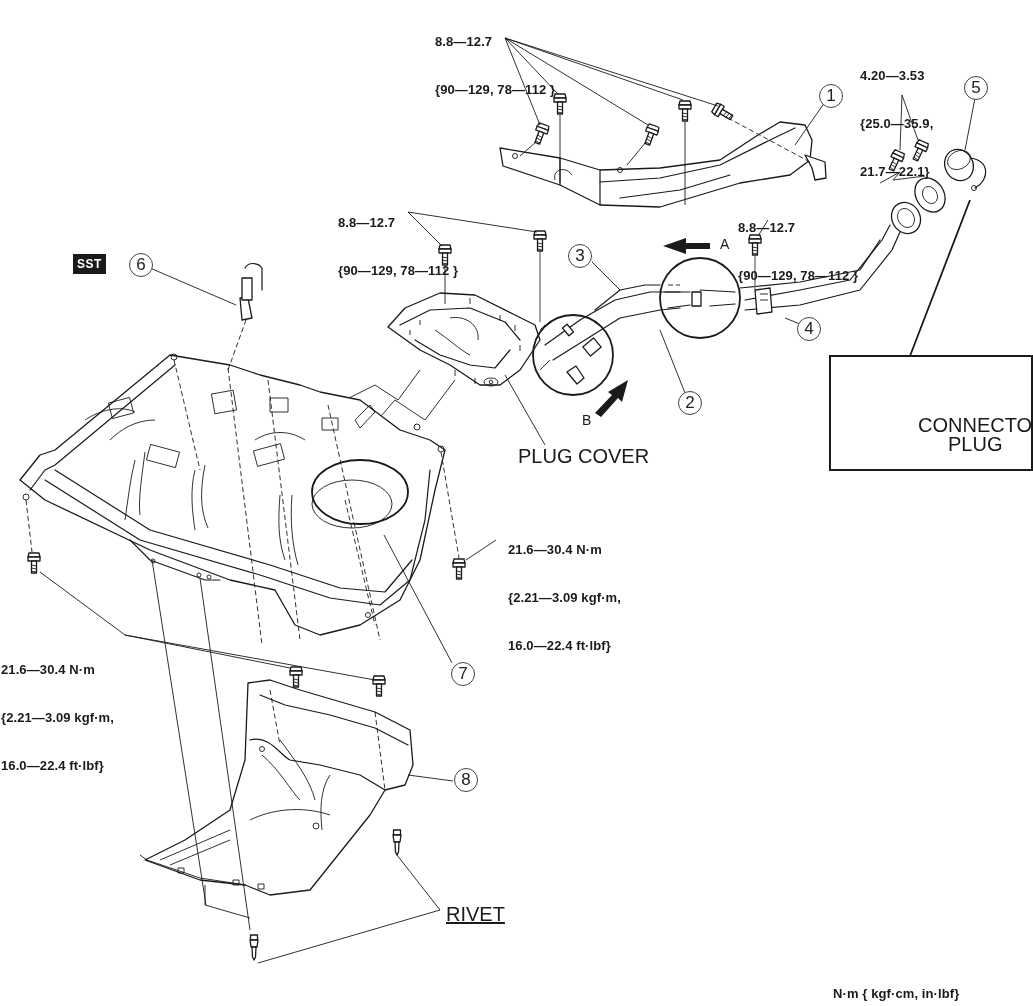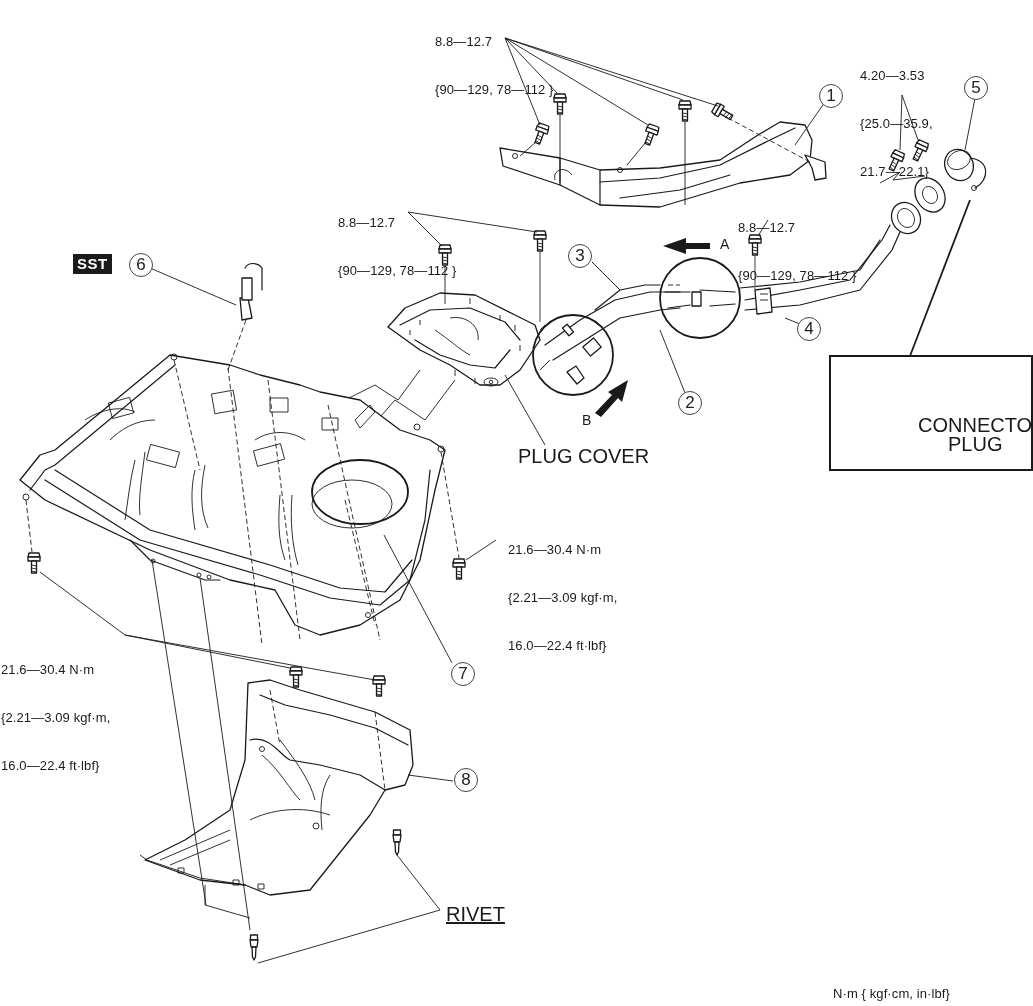--- a/index.html
+++ b/index.html
@@ -8,26 +8,26 @@
   #art { position: absolute; left: 0; top: 0; width: 1033px; height: 1006px; }
   #art * { vector-effect: non-scaling-stroke; }
   .ln { fill: none; stroke: #1a1a1a; stroke-width: 1.2; stroke-linejoin: round; stroke-linecap: round; }
   .ln2 { fill: none; stroke: #1a1a1a; stroke-width: 1.8; stroke-linejoin: round; }
   .thin { fill: none; stroke: #1a1a1a; stroke-width: 0.9; }
   .dash { fill: none; stroke: #1a1a1a; stroke-width: 0.9; stroke-dasharray: 5 3; }
   .fillw { fill: #ffffff; stroke: #1a1a1a; stroke-width: 1.3; stroke-linejoin: round; }
   .lead { fill: none; stroke: #1a1a1a; stroke-width: 0.9; }
   .lead-gray { fill: none; stroke: #777; stroke-width: 1.4; }
 
-  .spec { position: absolute; font-weight: normal; font-size: 13px; line-height: 16px; white-space: pre; letter-spacing: 0.1px; }
+  .spec { position: absolute; font-weight: bold; font-size: 13px; line-height: 16px; white-space: pre; letter-spacing: 0.1px; }
   .spec div { white-space: nowrap; }
   .lbl { position: absolute; font-size: 20px; line-height: 17px; white-space: nowrap; }
   .callout { position: absolute; width: 22px; height: 22px; border: 1px solid #444; border-radius: 50%;
              background: #fff; font-size: 17px; line-height: 22px; text-align: center; color: #222; }
-  .sst { position: absolute; background: #1a1a1a; color: #fff; font-weight: bold; font-size: 15px;
+  .sst { position: absolute; background: #1a1a1a; color: #fff; font-weight: bold; font-size: 12px;
          line-height: 20px; padding: 0 4px; letter-spacing: 0.5px; }
   .arrowlbl { position: absolute; font-size: 14px; }
   .inset { position: absolute; left: 829px; top: 355px; width: 200px; height: 112px;
            border: 2px solid #1a1a1a; background: #fff; }
 </style>
 </head>
 <body>
 
 <svg id="art" viewBox="0 0 1033 1006" xmlns="http://www.w3.org/2000/svg">
   <defs>

